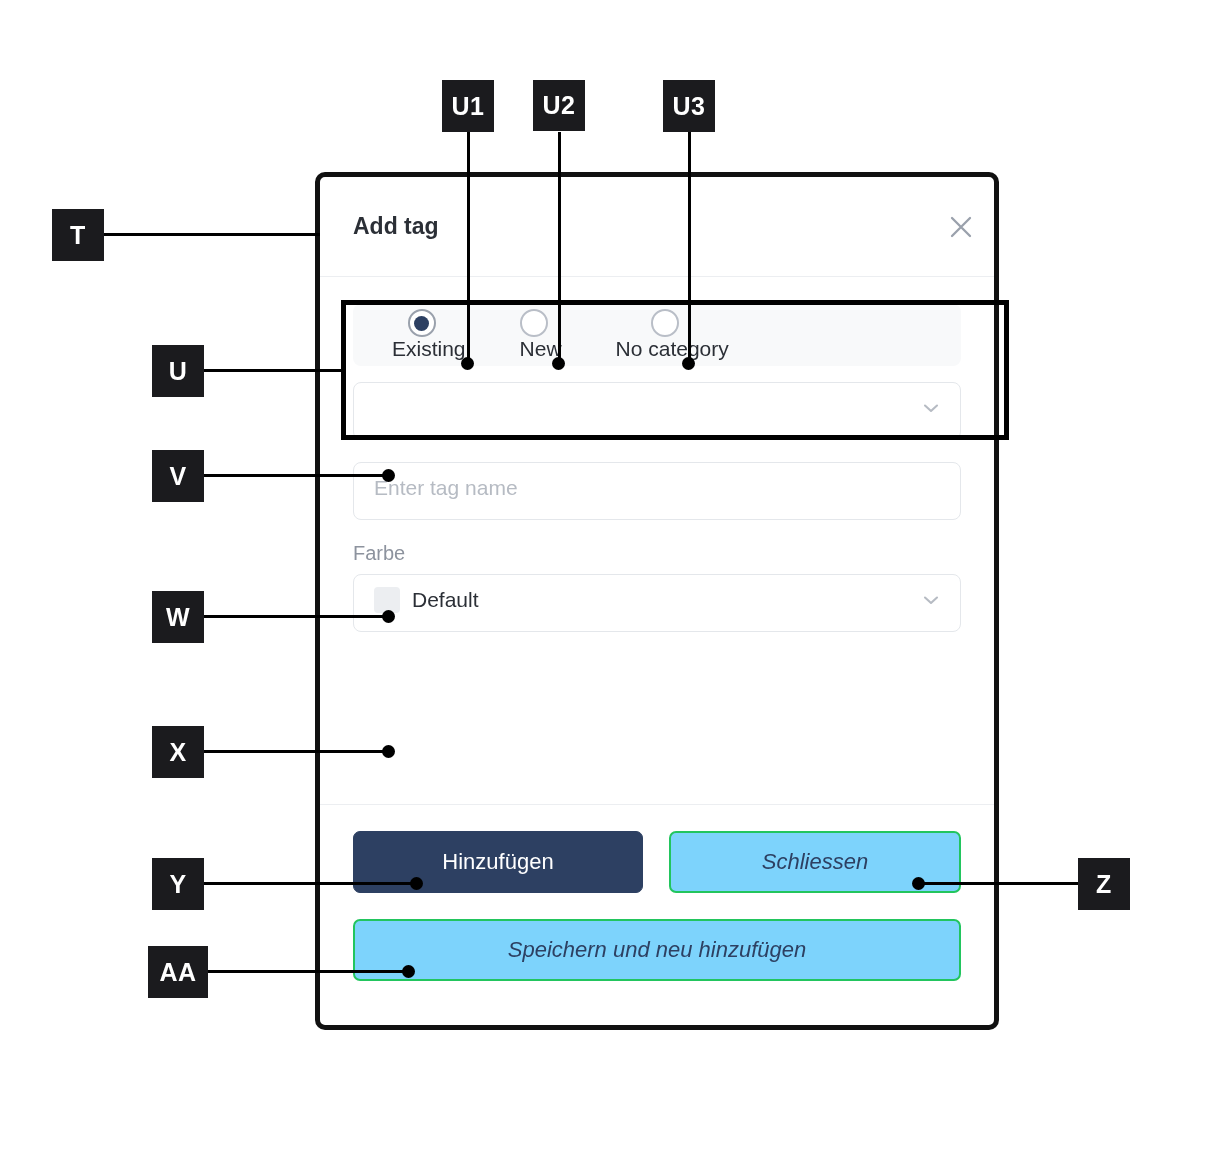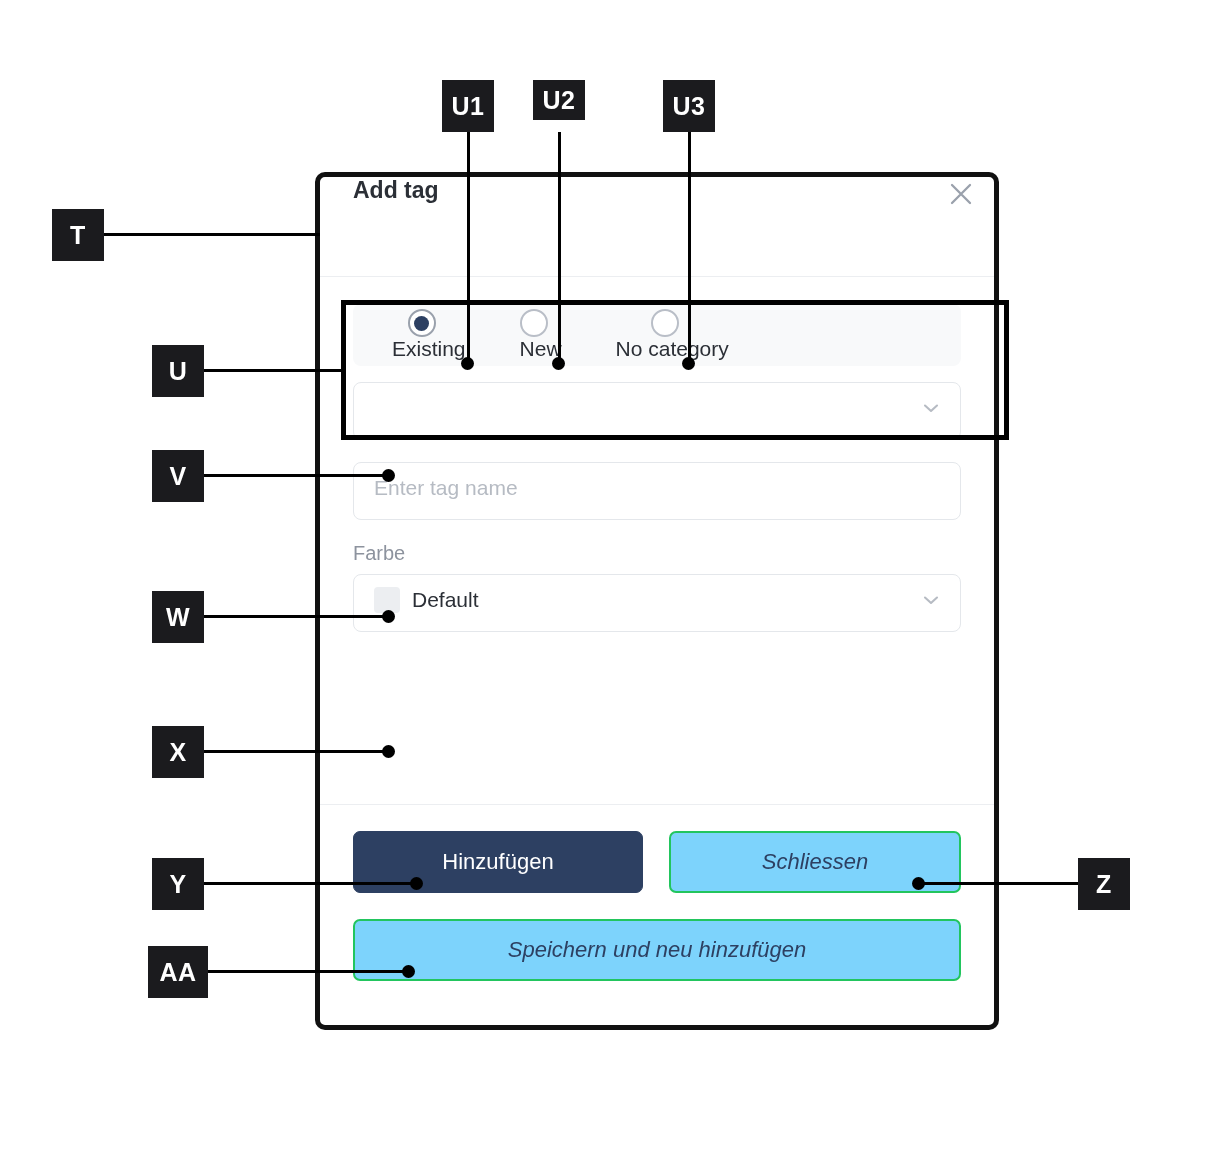--- a/index.html
+++ b/index.html
@@ -69,20 +69,21 @@
     border-radius: 10px;
     box-sizing: border-box;
     z-index: 20;
     display: flex;
     flex-direction: column;
   }
   .dialog-header {
     height: 100px;
     flex: 0 0 100px;
     display: flex;
+    align-items: center;
     padding: 0 16px 0 33px;
     border-bottom: 1px solid #eceef1;
     box-sizing: border-box;
   }
   .dialog-title {
     font-size: 23px;
     font-weight: 700;
     color: #2b2f36;
     flex: 1;
   }
@@ -321,21 +322,21 @@
   <div class="chip" style="left:52px; top:209px; width:52px; height:52px;">T</div>
   <div class="leader leader-h" style="left:104px; top:233px; width:216px;"></div>
 
   <div class="chip" style="left:152px; top:345px; width:52px; height:52px;">U</div>
   <div class="leader leader-h" style="left:204px; top:369px; width:142px;"></div>
 
   <div class="chip" style="left:442px; top:80px; width:52px; height:52px;">U1</div>
   <div class="leader leader-v" style="left:467px; top:132px; height:232px;"></div>
   <div class="dot" style="left:461px; top:357px;"></div>
 
-  <div class="chip" style="left:533px; top:80px; width:52px; height:40px;">U2</div>
+  <div class="chip" style="left:533px; top:80px; width:52px; height:51px;">U2</div>
   <div class="leader leader-v" style="left:558px; top:132px; height:232px;"></div>
   <div class="dot" style="left:552px; top:357px;"></div>
 
   <div class="chip" style="left:663px; top:80px; width:52px; height:52px;">U3</div>
   <div class="leader leader-v" style="left:688px; top:132px; height:232px;"></div>
   <div class="dot" style="left:682px; top:357px;"></div>
 
   <div class="chip" style="left:152px; top:450px; width:52px; height:52px;">V</div>
   <div class="leader leader-h" style="left:204px; top:474px; width:184px;"></div>
   <div class="dot" style="left:382px; top:469px;"></div>

